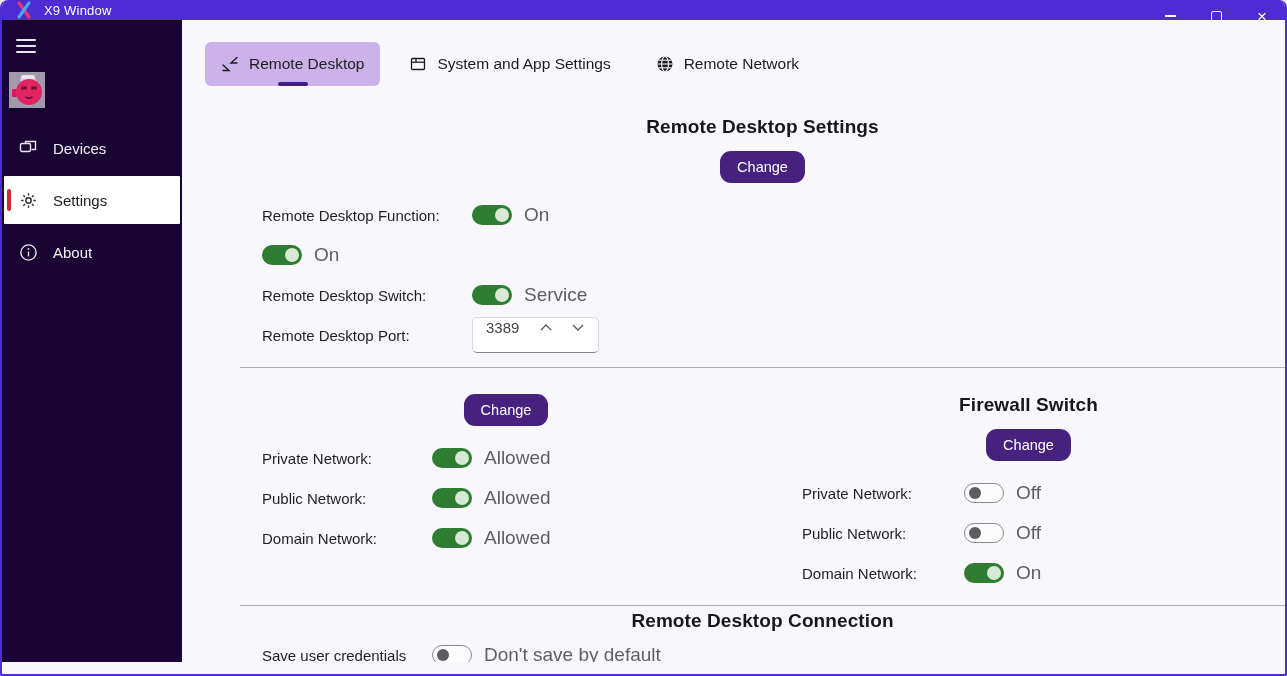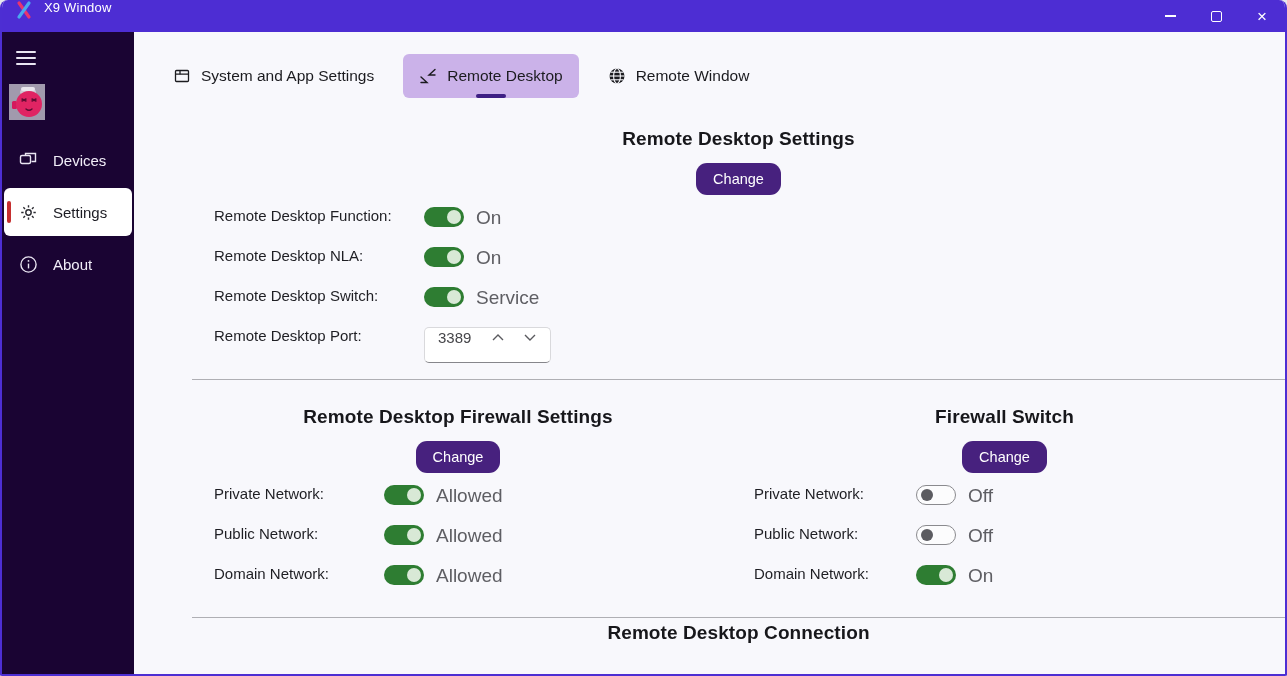--- a/index.html
+++ b/index.html
@@ -1,58 +1,58 @@
 <!DOCTYPE html>
 <html><head>
 <meta charset="utf-8">
 <style>
   * { margin:0; padding:0; box-sizing:border-box; }
   html,body { background:#e8e8ee; font-family:"Liberation Sans","DejaVu Sans",sans-serif; }
   .window { width:1287px; height:676px; position:relative; border-radius:8px 8px 2px 2px;
     overflow:hidden; border:2px solid #4d2ed3; border-top:none; background:#f8f8fc; }
   
-  .titlebar { height:32px; background:#4d2dd3; display:flex; align-items:flex-start; color:#fff; }
+  .titlebar { height:20px; background:#4d2dd3; display:flex; align-items:center; color:#fff; }
   .logo { width:20px; height:20px; margin:0 10px 0 12px; display:inline-block; }
   .win-title { font-size:13px; color:#fff; letter-spacing:.2px; }
   .controls { margin-left:auto; display:flex; height:100%; }
   .ctrl { width:46px; height:32px; background:transparent; border:none; display:flex;
     align-items:center; justify-content:center; cursor:pointer; color:#fff; }
   .min-glyph { width:11px; height:2px; background:#fff; display:block; }
   .max-glyph { width:11px; height:11px; border:1.4px solid #fff; border-radius:2px; display:block; }
   .close-glyph { font-size:17px; line-height:1; color:#fff; font-weight:400; }
   
   .body { display:flex; height:642px; }
-  .sidebar { width:132px; background:#1a0433; position:relative; flex:none; }
+  .sidebar { width:180px; background:#1a0433; position:relative; flex:none; }
   .hamburger { position:absolute; top:15px; left:14px; background:none; border:none; cursor:pointer; }
   .hamburger span { display:block; width:20px; height:2px; background:#e9e5f2; margin:4px 0; border-radius:1px; }
   .avatar { position:absolute; top:52px; left:7px; width:36px; height:36px; }
   nav { position:absolute; top:104px; left:0; right:0; }
   .nav-item { height:48px; display:flex; align-items:center; gap:15px; padding-left:17px;
     color:#f1eef8; font-size:15px; cursor:pointer; margin-bottom:4px; position:relative; }
   .nav-item svg { flex:none; }
-  .nav-item.selected { background:#ffffff; color:#1b1b22; margin:0 2px 4px 2px; padding-left:15px; border-radius:6px; }
+  .nav-item.selected { background:#ffffff; color:#1b1b22; margin:0 2px 4px 2px; padding-left:15px; border-radius:1px; }
   .nav-item.selected .sel-bar { position:absolute; left:3px; top:13px; width:4px; height:22px;
     border-radius:2px; background:#c62f2f; }
   main { flex:1; padding-left:58px; overflow:hidden; }
   
   .tabs { display:flex; gap:13px; margin:22px 0 0 -35px; }
   .tab { height:44px; display:flex; align-items:center; gap:10px; padding:0 16px; font-size:15.5px;
     color:#1b1b1f; border-radius:6px; cursor:pointer; position:relative; background:transparent; border:none; }
   .tab.selected { background:#cbb2e9; }
   .tab .indicator { display:none; }
   .tab.selected .indicator { display:block; position:absolute; bottom:0; left:50%;
     transform:translateX(-50%); width:30px; height:4px; border-radius:2px; background:#3e1f84; }
   
   .heading-row { display:flex; align-items:center; gap:13px;flex-direction:column; }
   h2 { font-size:19px; font-weight:700; color:#17171b; letter-spacing:.1px; }
   .change-btn { background:#47217e; color:#ffffff; font-size:14.5px; border:none; border-radius:11px;
     padding:8px 17px; cursor:pointer; font-family:inherit; }
   .section-1 { margin-top:30px; }
   .rows { margin-top:12px; }
-  .row { display:flex; align-items:flex-start; height:40px; padding-left:22px; }
+  .row { display:flex; align-items:center; height:40px; padding-left:22px; }
   .row-label { font-size:15px; color:#1e1e23; }
   .s1 .row-label { width:210px; }
   .s2 .row-label { width:170px; }
   .s3 .row-label { width:162px; }
   .state { font-size:19px; color:#5e5e63; margin-left:12px; }
   
   .toggle { width:40px; height:20px; border-radius:10px; position:relative; flex:none;
     display:inline-block; cursor:pointer; }
   .toggle.on { background:#2e7d32; }
   .toggle.on::after { content:''; position:absolute; right:3px; top:3px; width:14px; height:14px;
@@ -142,61 +142,60 @@
             <circle cx="9.5" cy="5.9" r="0.9" fill="#e9e5f2" stroke="none"></circle>
           </svg>
           <span>About</span>
         </div>
       </nav>
     </aside>
 
     <main>
 
       <div class="tabs">
+        <button class="tab selected">
+          <svg width="18" height="18" viewBox="0 0 18 18" fill="none" stroke="#1b1b1f" stroke-width="1.4" stroke-linecap="round">
+            <polyline points="2,10 8,15.5 2,15.5"></polyline>
+            <polyline points="16,2.5 10,8 16,8"></polyline>
+          </svg>
+          <span>Remote Desktop</span>
+          <span class="indicator"></span>
+        </button>
         <button class="tab">
           <svg width="18" height="18" viewBox="0 0 18 18" fill="none" stroke="#1b1b1f" stroke-width="1.3">
             <rect x="2.5" y="3.5" width="13" height="11" rx="1"></rect>
             <line x1="2.5" y1="7.2" x2="15.5" y2="7.2"></line>
             <line x1="7" y1="3.5" x2="7" y2="7.2"></line>
           </svg>
           <span>System and App Settings</span>
-        </button>
-        <button class="tab selected">
-          <svg width="18" height="18" viewBox="0 0 18 18" fill="none" stroke="#1b1b1f" stroke-width="1.4" stroke-linecap="round">
-            <polyline points="2,10 8,15.5 2,15.5"></polyline>
-            <polyline points="16,2.5 10,8 16,8"></polyline>
-          </svg>
-          <span>Remote Desktop</span>
-          <span class="indicator"></span>
         </button>
         <button class="tab">
           <svg width="18" height="18" viewBox="0 0 18 18">
             <circle cx="9" cy="9" r="7.5" fill="#1b1b1f"></circle>
             <ellipse cx="9" cy="9" rx="3.4" ry="7.5" fill="none" stroke="#f8f8fc" stroke-width="1.1"></ellipse>
             <line x1="1.5" y1="9" x2="16.5" y2="9" stroke="#f8f8fc" stroke-width="1.1"></line>
             <line x1="2.6" y1="5.2" x2="15.4" y2="5.2" stroke="#f8f8fc" stroke-width="1.1"></line>
             <line x1="2.6" y1="12.8" x2="15.4" y2="12.8" stroke="#f8f8fc" stroke-width="1.1"></line>
           </svg>
-          <span>Remote Window</span>
+          <span>Remote Network</span>
         </button>
       </div>
 
       <section class="section-1 s1">
         <div class="heading-row">
           <h2>Remote Desktop Settings</h2>
           <button class="change-btn">Change</button>
         </div>
         <div class="rows">
           <div class="row">
             <span class="row-label">Remote Desktop Function:</span>
             <span class="toggle on"></span>
             <span class="state">On</span>
           </div>
           <div class="row">
-            <span class="row-label">Remote Desktop NLA:</span>
             <span class="toggle on"></span>
             <span class="state">On</span>
           </div>
           <div class="row">
             <span class="row-label">Remote Desktop Switch:</span>
             <span class="toggle on"></span>
             <span class="state">Service</span>
           </div>
           <div class="row">
             <span class="row-label">Remote Desktop Port:</span>
@@ -215,21 +214,20 @@
             </span>
           </div>
         </div>
       </section>
 
       <div class="divider"></div>
 
       <div class="section-2">
         <section class="col-left s2">
           <div class="heading-row">
-            <h2>Remote Desktop Firewall Settings</h2>
             <button class="change-btn">Change</button>
           </div>
           <div class="rows">
             <div class="row">
               <span class="row-label">Private Network:</span>
               <span class="toggle on"></span>
               <span class="state">Allowed</span>
             </div>
             <div class="row">
               <span class="row-label">Public Network:</span>
@@ -268,17 +266,22 @@
           </div>
         </section>
       </div>
 
       <div class="divider"></div>
 
       <section class="section-3">
         <div class="heading-row">
           <h2>Remote Desktop Connection</h2>
         </div>
+        <div class="row">
+          <span class="row-label" style="width:170px;">Save user credentials</span>
+          <span class="toggle off"></span>
+          <span class="state">Don't save by default</span>
+        </div>
       </section>
 
     </main>
   </div>
 </div>
 
 </body></html>

